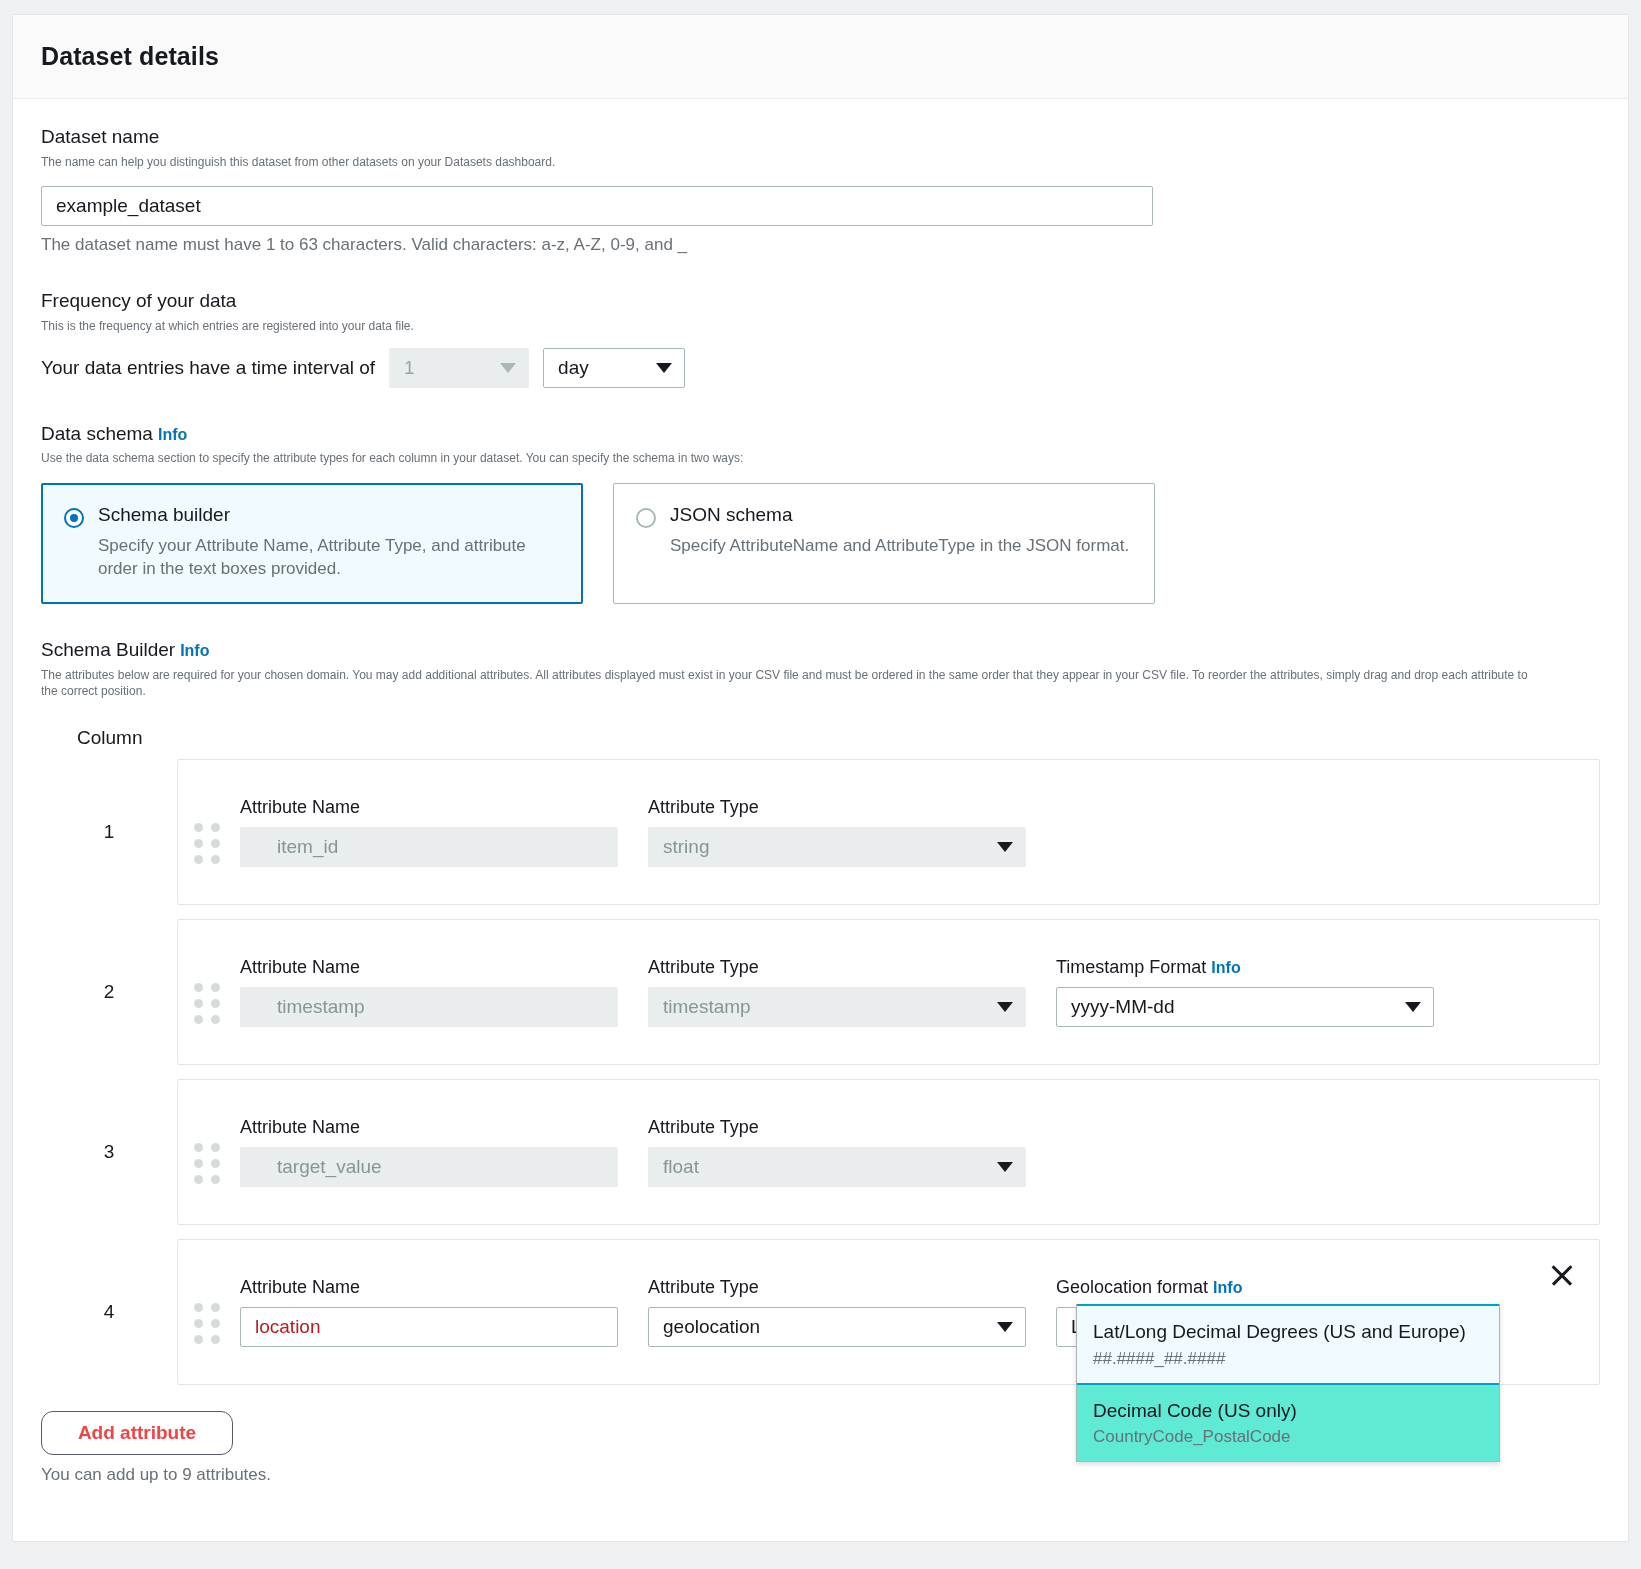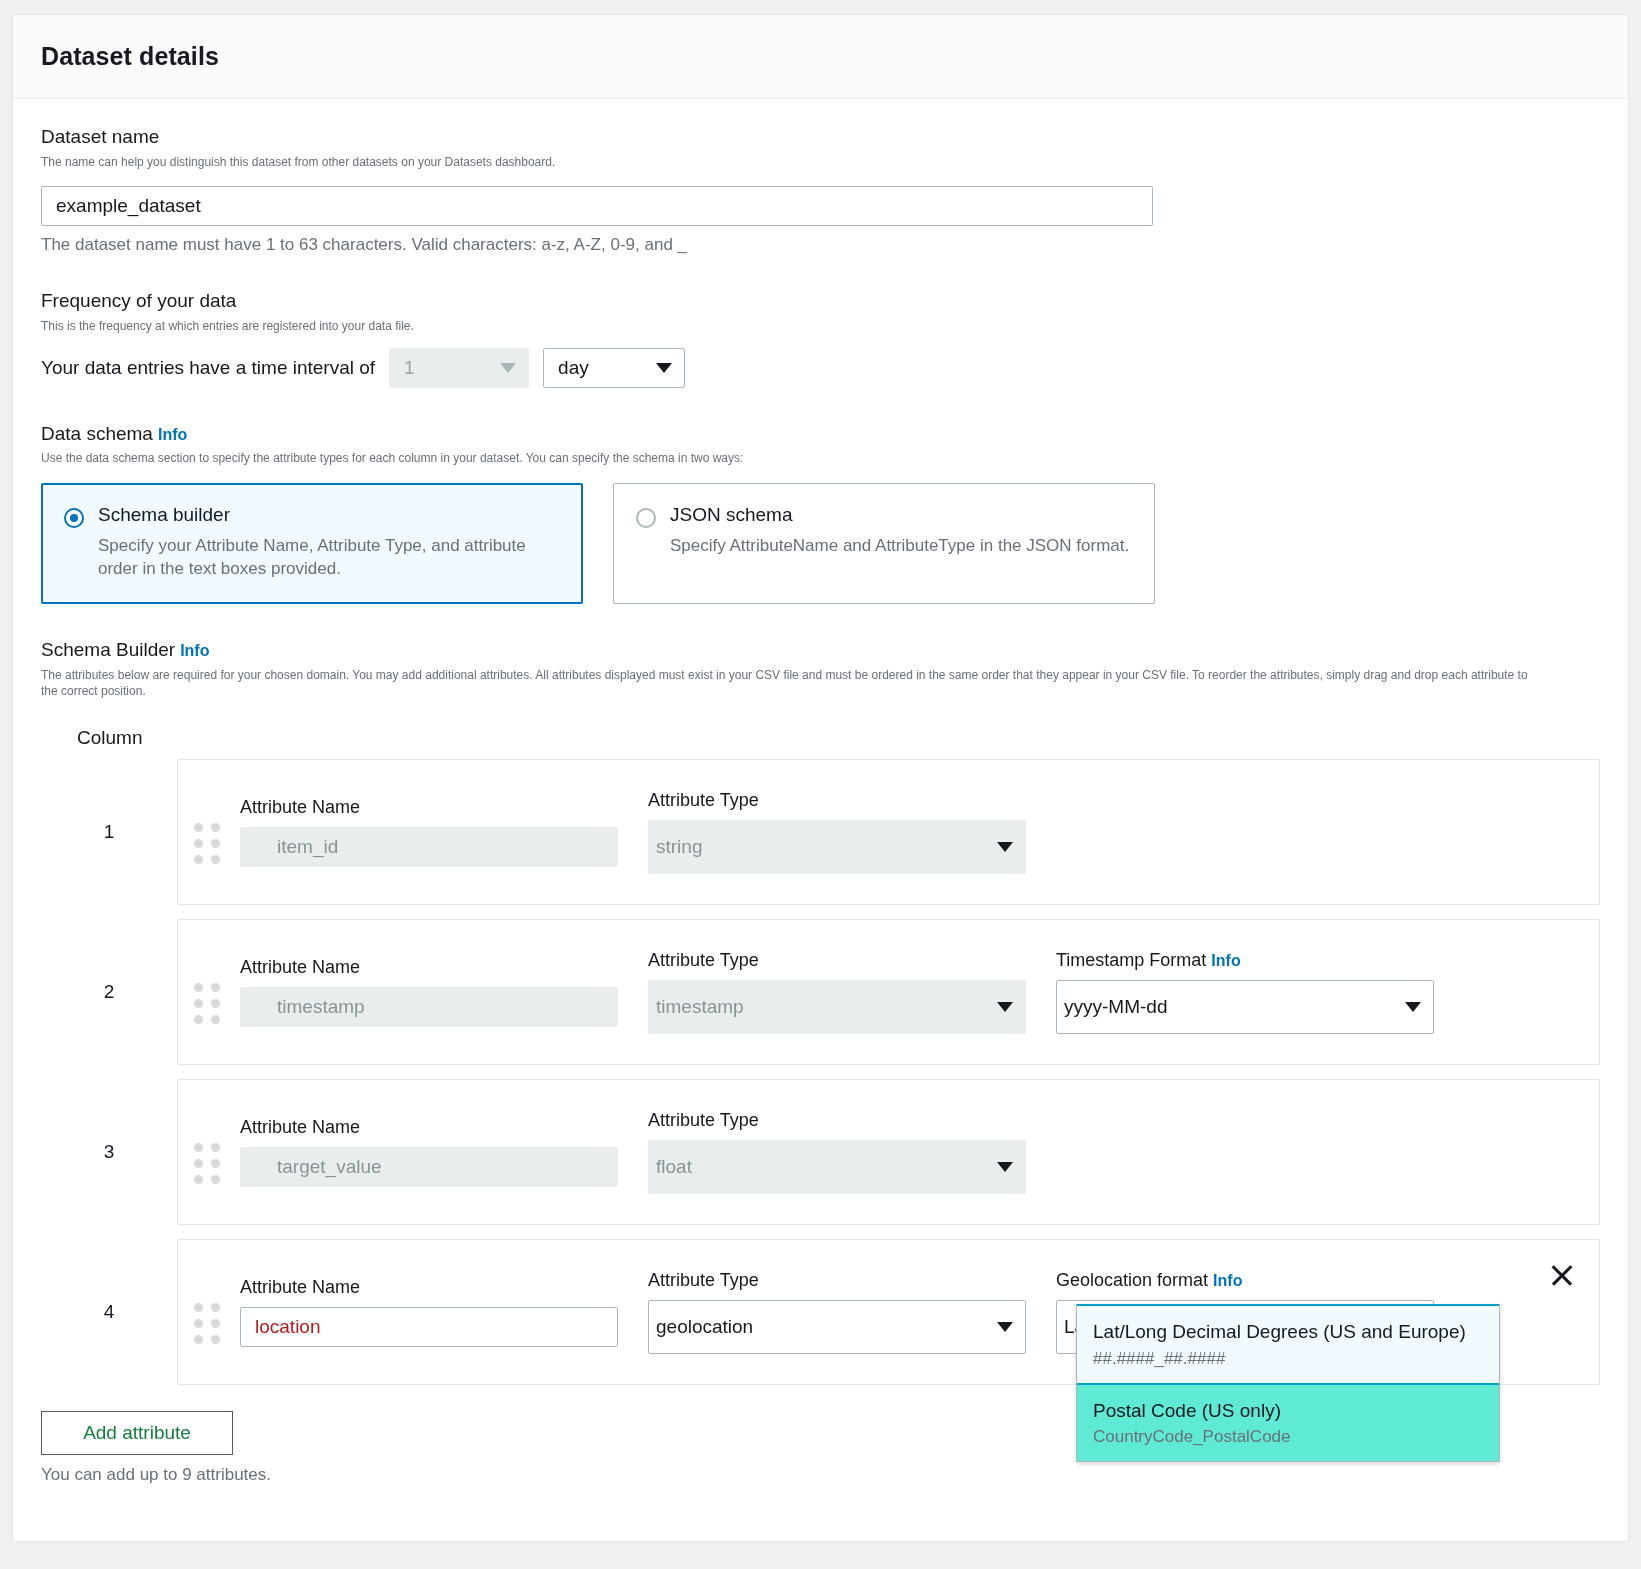--- a/index.html
+++ b/index.html
@@ -194,26 +194,26 @@
     padding: 0 14px;
     display: flex; align-items: center;
   }
   .fld-input.disabled {
     background: #eaeded;
     border-color: #eaeded;
     color: #879596;
     padding-left: 36px;
   }
   .fld-select {
-    height: 54px;
-    border: 1px solid #aab7b8;
-    border-radius: 2px;
-    background: #fff;
-    font-size: 19px; color: #16191f;
-    padding: 0 12px 0 7px;
+    height: 40px;
+    border: 1px solid #aab7b8;
+    border-radius: 2px;
+    background: #fff;
+    font-size: 19px; color: #16191f;
+    padding: 0 12px 0 14px;
     display: flex; align-items: center; justify-content: space-between;
   }
   .fld-select.disabled {
     background: #eaeded; border-color: #eaeded; color: #879596;
   }
   .w-name { width: 378px; }
   .w-type { width: 378px; }
   .w-fmt  { width: 378px; }
 
   .close-x {
@@ -247,24 +247,24 @@
     border-top: 2px solid #00a1c9;
     border-bottom: 2px solid #00a1c9;
   }
   .dd-t { font-size: 19px; color: #16191f; line-height: 1.45; }
   .dd-s { font-size: 17px; color: #687078; margin-top: 3px; }
 
   .add-btn {
     margin-top: 26px;
     width: 192px; height: 44px;
     border: 1px solid #545b64;
-    border-radius: 0;
-    background: #fff;
-    font-size: 19px; font-weight: normal;
-    color: #15803d;
+    border-radius: 12px;
+    background: #fff;
+    font-size: 19px; font-weight: bold;
+    color: #ef4444;
     display: flex; align-items: center; justify-content: center;
     cursor: pointer;
   }
   .add-hint { font-size: 17px; color: #687078; margin-top: 10px; }
 </style>
 </head>
 <body>
 
 <div class="panel">
 
@@ -454,16 +454,16 @@
 
   </div>
 </div>
 
 <div class="dropdown">
   <div class="dd-opt sel">
     <div class="dd-t">Lat/Long Decimal Degrees (US and Europe)</div>
     <div class="dd-s">##.####_##.####</div>
   </div>
   <div class="dd-opt">
-    <div class="dd-t">Postal Code (US only)</div>
+    <div class="dd-t">Decimal Code (US only)</div>
     <div class="dd-s">CountryCode_PostalCode</div>
   </div>
 </div>
 
 </body></html>

